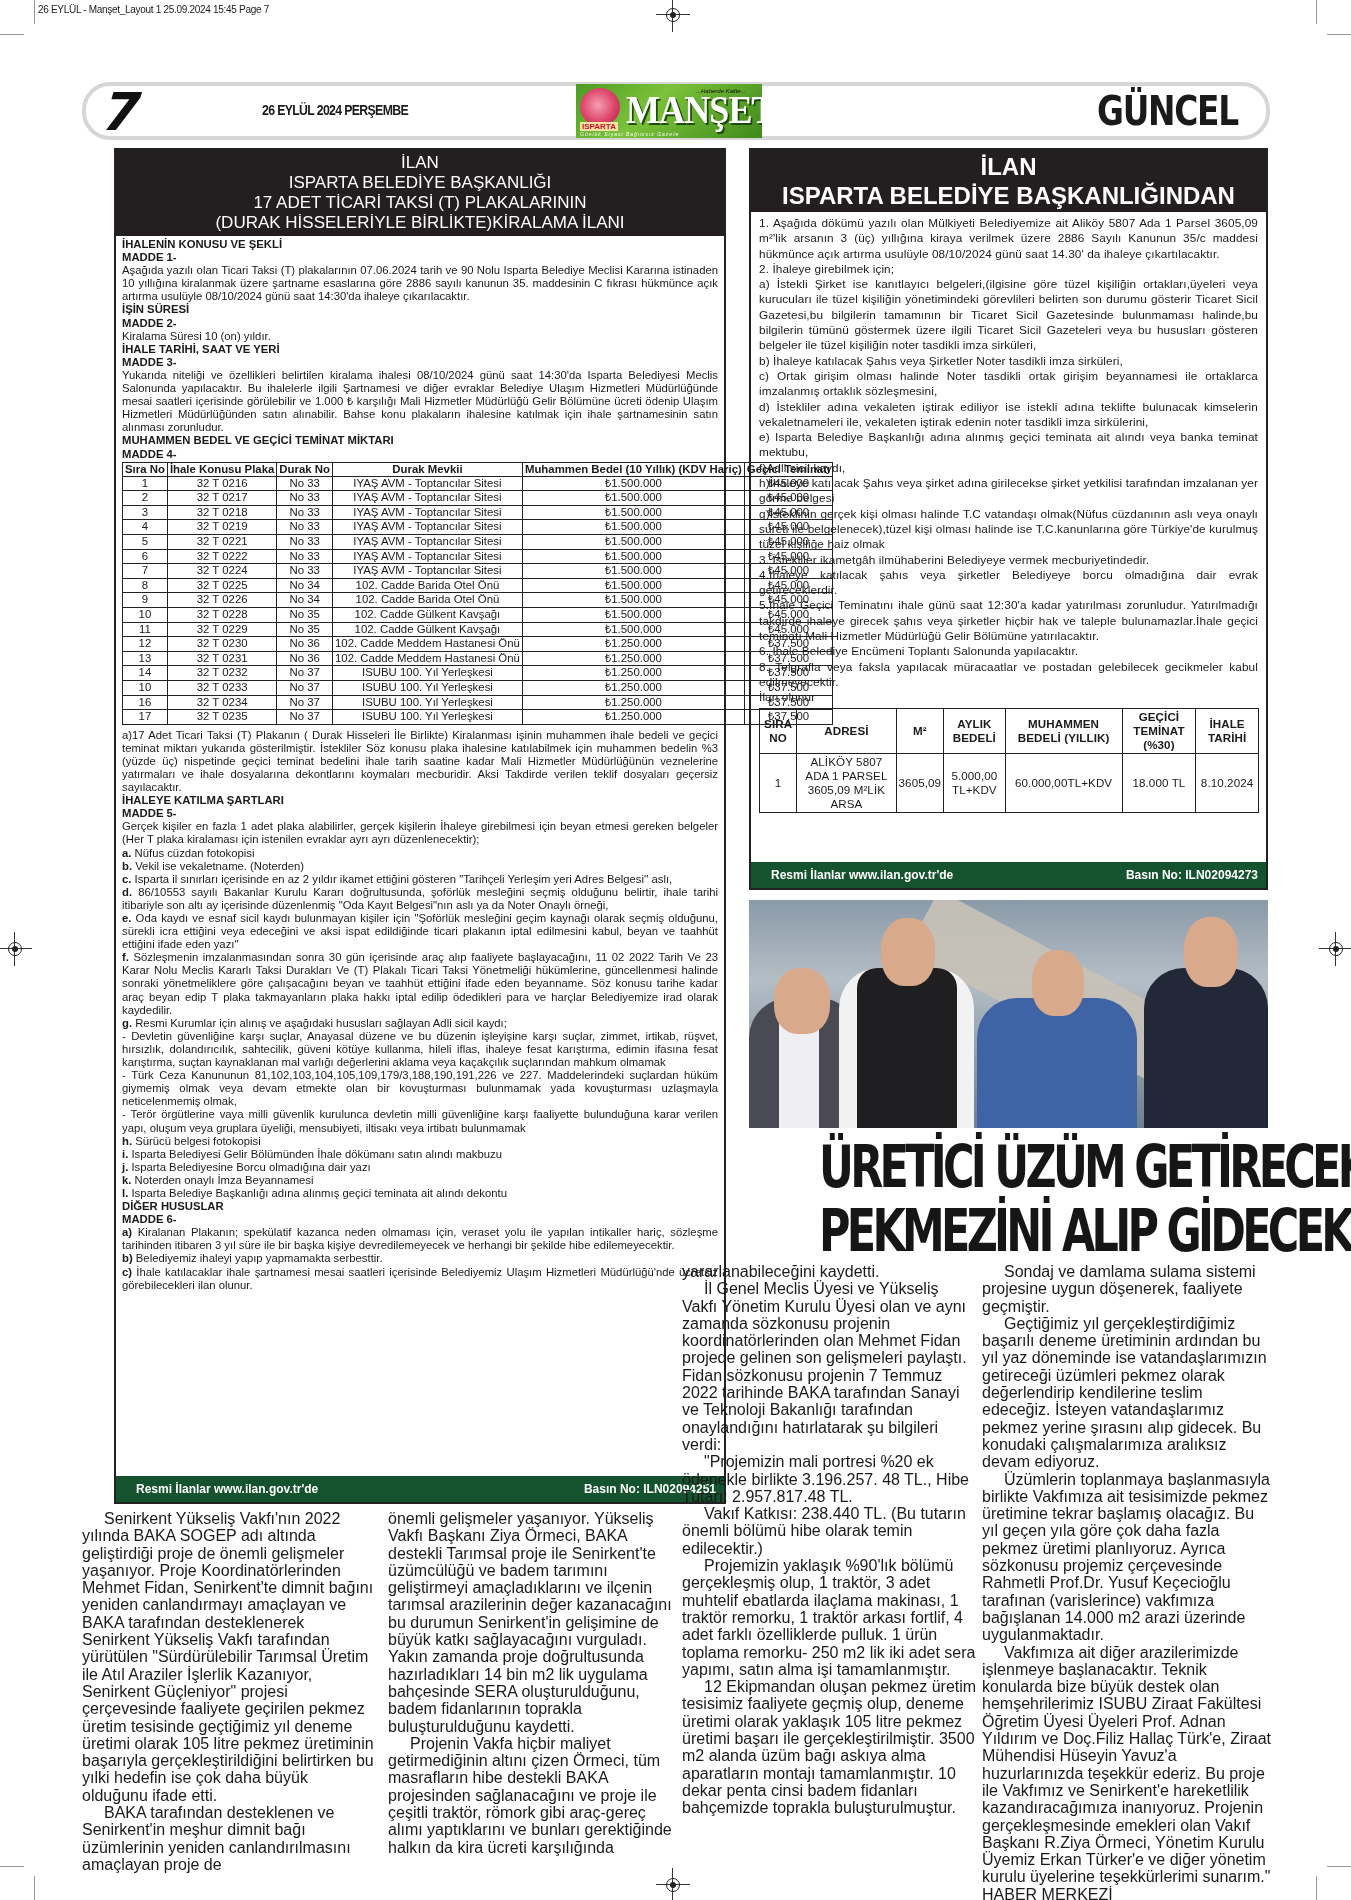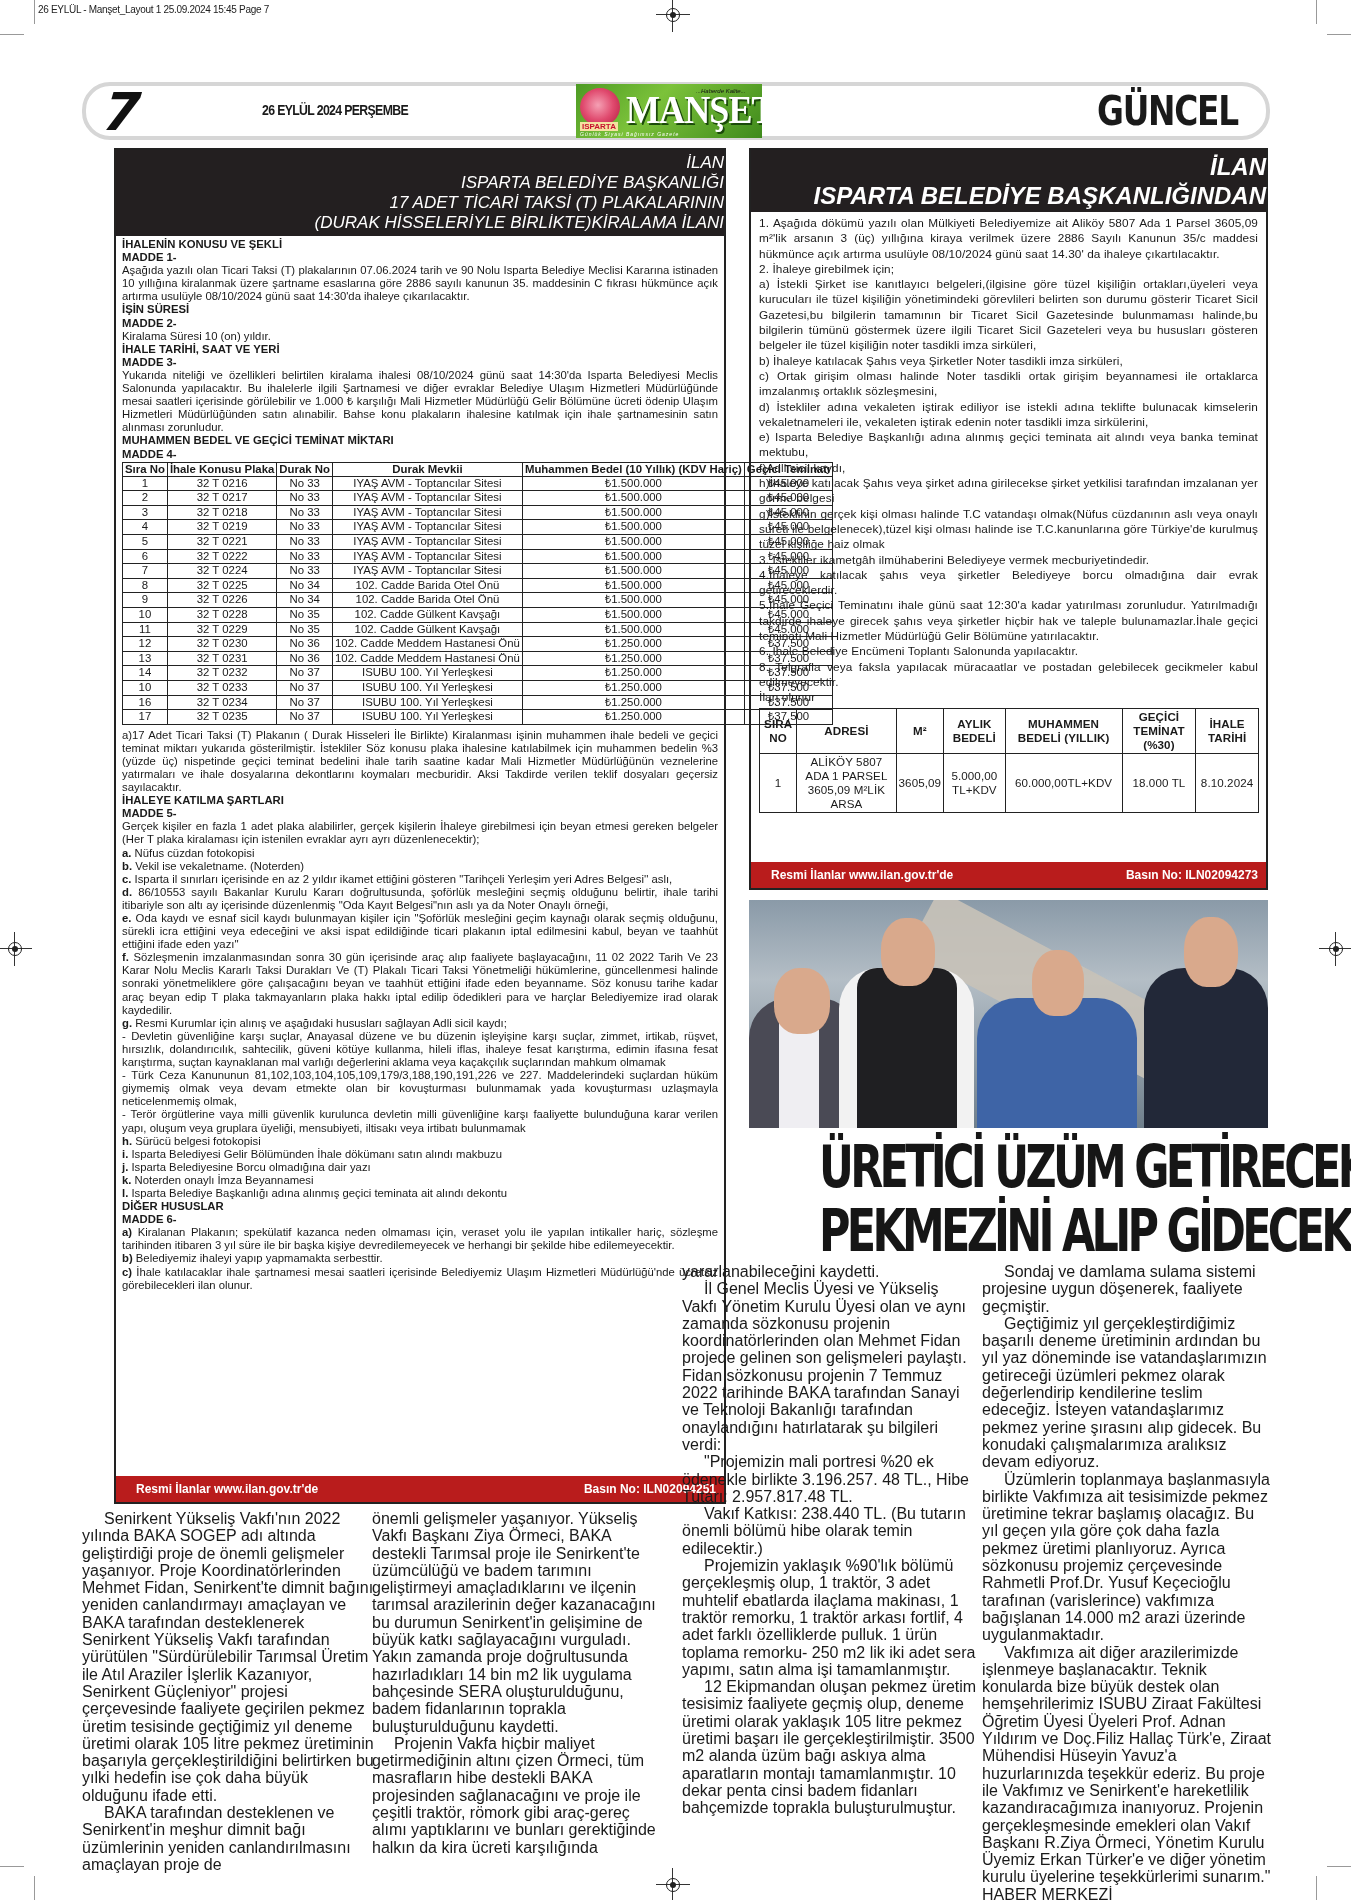--- a/index.html
+++ b/index.html
@@ -21,26 +21,26 @@
   .logo { position: absolute; left: 490px; top: -2px; width: 186px; height: 54px; background: linear-gradient(135deg, #4d9b24 0%, #7cc23a 40%, #3f8a1c 100%); overflow: hidden; }
   .logo-rose { position: absolute; left: 4px; top: 4px; width: 40px; height: 38px; border-radius: 50%; background: radial-gradient(circle at 45% 45%, #f5a0b4 0%, #e04a6e 50%, #b0183c 100%); }
   .logo-isparta { position: absolute; left: 4px; top: 38px; font-size: 8px; font-weight: bold; color: #c8102e; background: #f4e2a0; padding: 0 2px; }
   .logo-title { position: absolute; left: 50px; top: 2px; font-size: 40px; font-weight: bold; color: #fff; letter-spacing: -1px; text-shadow: 2px 2px 0 #1b4a0a; font-family: "Liberation Serif", serif; transform: scaleX(0.9); transform-origin: left; }
   .logo-slogan { position: absolute; left: 120px; top: 4px; font-size: 6px; font-style: italic; color: #111; }
   .logo-tag { position: absolute; left: 4px; bottom: 1px; font-size: 5px; font-style: italic; color: #fff; letter-spacing: 1px; }
   .section-title { position: absolute; right: 28px; top: 2px; font-size: 40px; font-weight: bold; font-family: "DejaVu Sans", sans-serif; letter-spacing: -1.5px; transform: scaleX(0.82); transform-origin: right; }
 
   
   .ad1 { position: absolute; left: 114px; top: 148px; width: 612px; height: 1356px; border: 2px solid #222; }
-  .ad-head { background: #231f20; color: #fff; text-align: right; font-weight: normal; font-style: italic; }
+  .ad-head { background: #231f20; color: #fff; text-align: center; font-weight: normal; }
   .ad1 .ad-head { height: 86px; font-size: 17px; line-height: 20px; padding-top: 3px; }
   .ad-body { padding: 2px 6px; font-size: 11.3px; line-height: 13.1px; text-align: justify; }
   .ad-body .b { font-weight: bold; }
   .ad-body p { margin: 0; }
-  .ad-foot { position: absolute; left: 0; right: 0; bottom: 0; height: 26px; background: #b91c1c; color: #fff; font-weight: bold; font-size: 12px; display: flex; justify-content: space-between; align-items: center; padding: 0 8px 0 20px; }
+  .ad-foot { position: absolute; left: 0; right: 0; bottom: 0; height: 26px; background: #14532d; color: #fff; font-weight: bold; font-size: 12px; display: flex; justify-content: space-between; align-items: center; padding: 0 8px 0 20px; }
 
   table.plates { border-collapse: collapse; width: 600px; font-size: 11.4px; margin: 1px 12px 4px 0; }
   table.plates th, table.plates td { border: 1px solid #222; padding: 0 2px; line-height: 13.6px; text-align: center; white-space: nowrap; }
   table.plates th { font-weight: bold; line-height: 13px; }
 
   
   .ad2 { position: absolute; left: 749px; top: 148px; width: 519px; height: 742px; border: 2px solid #222; }
   .ad2 .ad-head { height: 62px; font-size: 24px; line-height: 29px; font-weight: bold; padding-top: 2px; }
   .ad2 .ad-body { font-size: 11.8px; line-height: 15.3px; padding: 4px 8px; letter-spacing: 0.1px; }
   table.lot { border-collapse: collapse; width: 500px; font-size: 11.6px; margin-top: 2px; }
@@ -396,21 +396,21 @@
 
 <div class="headline">
   <div>ÜRETİCİ ÜZÜM GETİRECEK</div>
   <div>PEKMEZİNİ ALIP GİDECEK</div>
 </div>
 
 <div class="col" id="col1" style="left:82px;top:1510px;width:292px;">
     <p class="ind">Senirkent Yükseliş Vakfı'nın 2022 yılında BAKA SOGEP adı altında geliştirdiği proje de önemli gelişmeler yaşanıyor. Proje Koordinatörlerinden Mehmet Fidan, Senirkent'te dimnit bağını yeniden canlandırmayı amaçlayan ve BAKA tarafından desteklenerek Senirkent Yükseliş Vakfı tarafından yürütülen "Sürdürülebilir Tarımsal Üretim ile Atıl Araziler İşlerlik Kazanıyor, Senirkent Güçleniyor" projesi çerçevesinde faaliyete geçirilen pekmez üretim tesisinde geçtiğimiz yıl deneme üretimi olarak 105 litre pekmez üretiminin başarıyla gerçekleştirildiğini belirtirken bu yılki hedefin ise çok daha büyük olduğunu ifade etti.</p>
     <p class="ind">BAKA tarafından desteklenen ve Senirkent'in meşhur dimnit bağı üzümlerinin yeniden canlandırılmasını amaçlayan proje de</p>
   </div>
-<div class="col" id="col2" style="left:372px;top:1510px;width:292px;">
+<div class="col" id="col2" style="left:388px;top:1510px;width:292px;">
     <p>önemli gelişmeler yaşanıyor. Yükseliş Vakfı Başkanı Ziya Örmeci, BAKA destekli Tarımsal proje ile Senirkent'te üzümcülüğü ve badem tarımını geliştirmeyi amaçladıklarını ve ilçenin tarımsal arazilerinin değer kazanacağını bu durumun Senirkent'in gelişimine de büyük katkı sağlayacağını vurguladı. Yakın zamanda proje doğrultusunda hazırladıkları 14 bin m2 lik uygulama bahçesinde SERA oluşturulduğunu, badem fidanlarının toprakla buluşturulduğunu  kaydetti.</p>
     <p class="ind">Projenin Vakfa hiçbir maliyet getirmediğinin altını çizen Örmeci, tüm masrafların hibe destekli BAKA projesinden sağlanacağını ve proje ile çeşitli traktör, römork gibi araç-gereç alımı yaptıklarını ve bunları gerektiğinde  halkın da kira ücreti karşılığında</p>
   </div>
 <div class="col" id="col3" style="left:682px;top:1263px;width:296px;">
     <p>yararlanabileceğini  kaydetti.</p>
     <p class="ind">İl Genel Meclis Üyesi ve Yükseliş Vakfı Yönetim Kurulu Üyesi olan ve aynı zamanda sözkonusu projenin koordinatörlerinden olan Mehmet Fidan projede gelinen son gelişmeleri paylaştı. Fidan sözkonusu projenin 7 Temmuz 2022 tarihinde BAKA tarafından Sanayi ve Teknoloji Bakanlığı tarafından onaylandığını hatırlatarak şu bilgileri verdi:</p>
     <p class="ind">"Projemizin mali portresi %20 ek ödenekle birlikte 3.196.257. 48 TL., Hibe Tutarı: 2.957.817.48 TL.</p>
     <p class="ind">Vakıf Katkısı: 238.440 TL. (Bu tutarın önemli bölümü hibe olarak temin edilecektir.)</p>
     <p class="ind">Projemizin yaklaşık %90'lık bölümü gerçekleşmiş olup, 1 traktör, 3 adet muhtelif ebatlarda ilaçlama makinası, 1 traktör remorku, 1 traktör arkası fortlif, 4 adet farklı özelliklerde pulluk. 1 ürün toplama remorku- 250 m2 lik iki adet sera yapımı, satın alma işi tamamlanmıştır.</p>
     <p class="ind">12 Ekipmandan oluşan pekmez üretim tesisimiz faaliyete geçmiş olup, deneme üretimi olarak yaklaşık 105 litre pekmez üretimi başarı ile gerçekleştirilmiştir. 3500 m2 alanda üzüm bağı askıya alma aparatların montajı tamamlanmıştır. 10 dekar penta cinsi badem fidanları bahçemizde toprakla buluşturulmuştur.</p>

